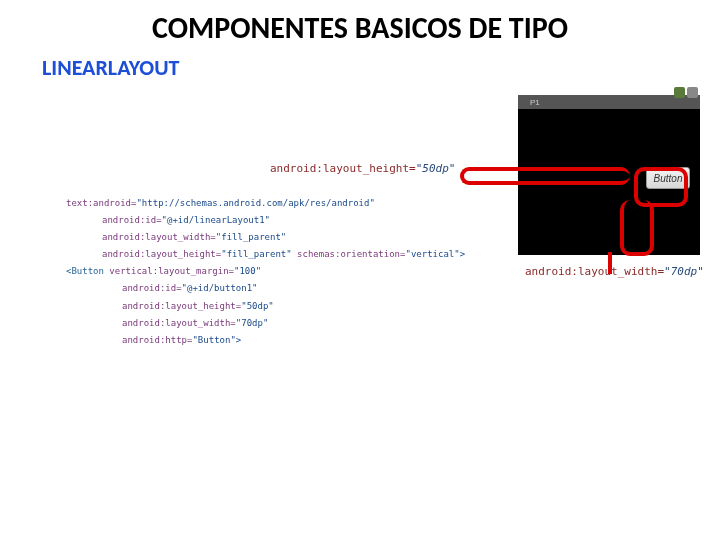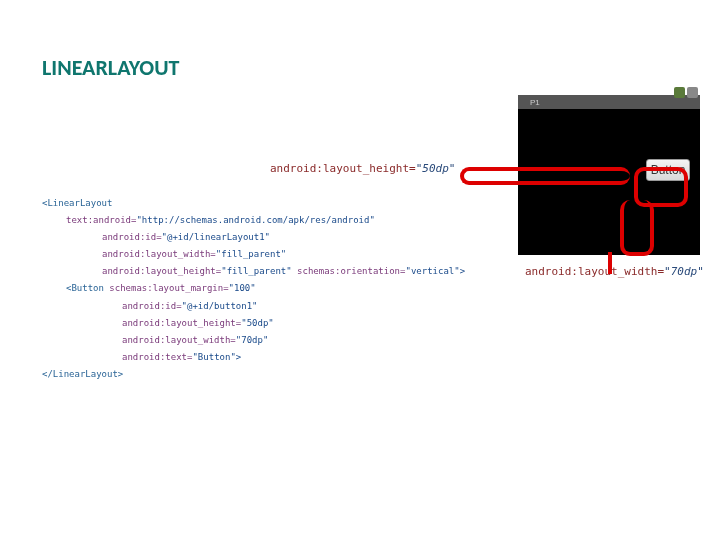--- a/index.html
+++ b/index.html
@@ -16,21 +16,21 @@
     font-weight: bold;
     text-align: center;
     padding: 10px 40px 0 40px;
     line-height: 1.2;
     color: #000;
   }
   .subtitle {
     font-size: 22px;
     font-weight: bold;
     padding: 8px 0 0 42px;
-    color: #0f766e;
+    color: #1d4ed8;
   }
   .code-area {
     position: absolute;
     left: 42px;
     top: 195px;
     font-family: Consolas, monospace;
     font-size: 9px;
     line-height: 1.9;
     color: #333;
   }
@@ -93,32 +93,33 @@
     border-radius: 2px;
   }
   .icon-sq2 {
     width: 11px; height: 11px;
     background: #888;
     border-radius: 2px;
   }
   .phone-button {
     position: absolute;
     right: 10px;
-    top: 64px;
+    top: 72px;
     width: 44px;
     height: 22px;
     background: linear-gradient(#f4f4f4, #d8d8d8);
     border: 1px solid #999;
     border-radius: 3px;
-    font-size: 12px;
+    font-size: 10px;
     color: #333;
     display: flex;
     align-items: center;
     justify-content: center;
     font-family: Arial, sans-serif;
+    font-style: italic;
   }
   
   .red-top {
     position: absolute;
     left: 460px;
     top: 167px;
     width: 170px;
     height: 18px;
     border: 4px solid #d00;
     border-radius: 10px;
@@ -149,21 +150,21 @@
     top: 252px;
     width: 4px;
     height: 22px;
     background: #d00;
   }
 </style>
 </head>
 <body>
 
 <div class="title">
-  <br>
+  <span>COMPONENTES  BASICOS DE TIPO</span><br>
 </div>
 
 <div class="subtitle">LINEARLAYOUT</div>
 
 <div class="label-height">
   <span>android:layout_height=</span><span class="val">"50dp"</span>
 </div>
 
 <div class="label-width">
   <span>android:layout_width=</span><span class="val">"70dp"</span>
@@ -179,24 +180,22 @@
   </div>
   <div class="phone-button">Button</div>
 </div>
 
 <div class="red-top"></div>
 <div class="red-topR"></div>
 <div class="red-vert"></div>
 <div class="red-line"></div>
 
 <div class="code-area">
-  <div><span class="kw">&lt;LinearLayout</span></div>
   <div class="indent1"><span class="attr">text:android=</span><span class="str">"http://schemas.android.com/apk/res/android"</span></div>
   <div class="indent2"><span class="attr">android:id=</span><span class="str">"@+id/linearLayout1"</span></div>
   <div class="indent2"><span class="attr">android:layout_width=</span><span class="str">"fill_parent"</span></div>
   <div class="indent2"><span class="attr">android:layout_height=</span><span class="str">"fill_parent"</span><span class="attr"> schemas:orientation=</span><span class="str">"vertical"&gt;</span></div>
-  <div class="indent1"><span class="kw">&lt;Button </span><span class="attr">schemas:layout_margin=</span><span class="str">"100"</span></div>
+  <div class="indent1"><span class="kw">&lt;Button </span><span class="attr">vertical:layout_margin=</span><span class="str">"100"</span></div>
   <div class="indent3"><span class="attr">android:id=</span><span class="str">"@+id/button1"</span></div>
   <div class="indent3"><span class="attr">android:layout_height=</span><span class="str">"50dp"</span></div>
   <div class="indent3"><span class="attr">android:layout_width=</span><span class="str">"70dp"</span></div>
-  <div class="indent3"><span class="attr">android:text=</span><span class="str">"Button"&gt;</span></div>
-  <div><span class="kw">&lt;/LinearLayout&gt;</span></div>
+  <div class="indent3"><span class="attr">android:http=</span><span class="str">"Button"&gt;</span></div>
 </div>
 
 </body></html>

